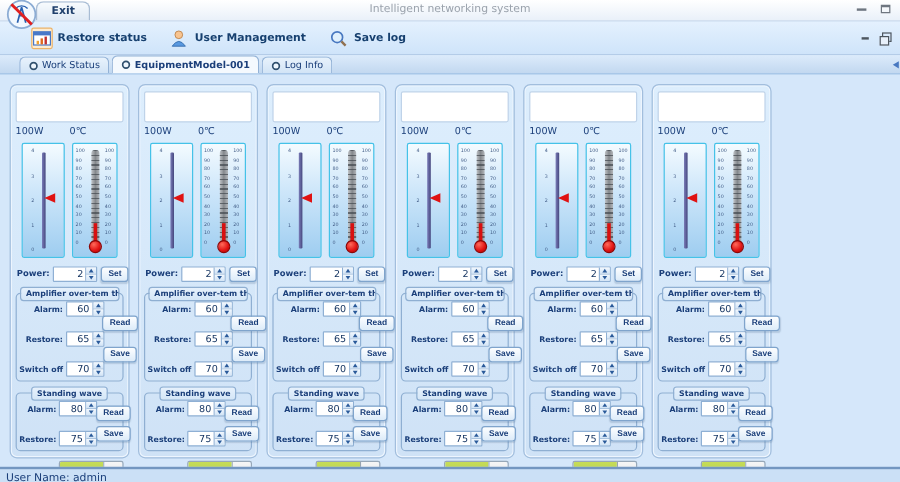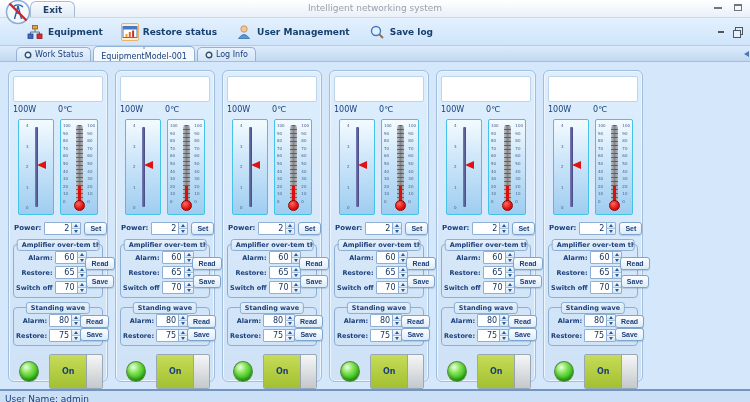--- a/index.html
+++ b/index.html
@@ -26,21 +26,21 @@
   .mdi-ctrls { position:absolute; right:8px; top:9px; display:flex; gap:9px; align-items:center; }
   .glyph-mdimin { width:6px; height:2px; background:#4d565f; display:inline-block; }
   .glyph-restore { position:relative; width:9px; height:9px; display:inline-block; }
   .glyph-restore::before { content:""; position:absolute; left:2px; top:0; width:6px; height:6px; border:1px solid #4d565f; }
   .glyph-restore::after { content:""; position:absolute; left:0; top:3px; width:6px; height:6px; border:1px solid #4d565f; background:#e8f0fa; }
 
   
   .tabbar { height:16px; background:linear-gradient(#dcebfb,#c2d8f0); border-bottom:1px solid #9ec0e4; display:flex; align-items:flex-end; padding-left:16px; gap:2px; position:relative; }
   .tab { display:flex; align-items:center; gap:3px; height:14px; padding:0 7px; font-size:8px; color:#1b3f7a;
     background:linear-gradient(#e8f2fc,#d2e4f6); border:1px solid #93b2d6; border-bottom:none; border-radius:5px 5px 0 0; cursor:default; white-space:nowrap; }
-  .tab.active { background:#f4f9fe; font-weight:normal; height:15px;flex-direction:column; }
+  .tab.active { background:#f4f9fe; font-weight:bold; height:15px; }
   .tab-scroll { position:absolute; right:1px; bottom:4px; width:0; height:0;
     border-top:3px solid transparent; border-bottom:3px solid transparent; border-right:5px solid #4878c0; }
 
   
   .content { height:328px; background:#d5e7fa; padding:8px 0 0 8px; display:flex; gap:7px; align-items:flex-start; }
   .panel { width:100px; height:312px; background:linear-gradient(#ddeefd,#cfe2f6); border:1px solid #a2bedd; border-radius:6px;
     box-shadow:inset 0 0 0 1px #edf5fe; padding:5px 4px 0 4px; flex:none; }
   .whitebox { height:26px; background:#fff; border:1px solid #bfd3e9; border-radius:2px; }
   .labels-row { display:flex; margin-top:3px; height:12px; }
   .labels-row span { width:50%; font-size:8px; color:#1b3f7a; }
@@ -79,21 +79,21 @@
   .spin-up::after { content:""; width:0; height:0; border-left:2px solid transparent; border-right:2px solid transparent; border-bottom:3px solid #2a5a9a; }
   .spin-down::after { content:""; width:0; height:0; border-left:2px solid transparent; border-right:2px solid transparent; border-top:3px solid #2a5a9a; }
   .btn3d { font-size:7px; font-weight:bold; color:#1b3f7a; background:linear-gradient(#fdfeff,#dcebf9);
     border:1px solid #7fa4cc; border-radius:3px; padding:2px 5px; line-height:1; box-shadow:0 1px 1px rgba(40,70,110,.18); cursor:default; white-space:nowrap; }
 
   .groupbox { border:1px solid #8fafd2; border-radius:4px; margin-top:9px; padding:6px 2px 3px 2px; position:relative; }
   .group-legend { position:absolute; top:-6px; left:50%; transform:translateX(-50%); max-width:94%; overflow:hidden;
     background:linear-gradient(#e6f1fc,#d4e6f7); border:1px solid #8fafd2; border-radius:3px; padding:1px 4px;
     font-size:6.5px; font-weight:bold; color:#1b3f7a; white-space:nowrap; }
   .group-body { display:flex; }
-  .group-rows { flex:1; display:flex; flex-direction:column; gap:2px; }
+  .group-rows { flex:1; display:flex; flex-direction:column; gap:12px; }
   .group-row { display:flex; align-items:center; justify-content:flex-end; gap:2px; height:13px; }
   .group-row .lbl { flex:1; text-align:right; font-size:6.5px; }
   .group-btns { width:27px; display:flex; flex-direction:column; justify-content:space-evenly; align-items:center; }
 
   .led-row { display:flex; align-items:center; margin-top:8px; padding-left:6px; gap:10px; }
   .led { width:21px; height:21px; border-radius:50%;
     background:radial-gradient(circle at 35% 28%, #eaffe0, #7ce24e 35%, #2fb418 72%, #1a8208 100%);
     border:1px solid #55883b; box-shadow:inset 0 -2px 3px rgba(0,70,0,.35); }
   .toggle { width:56px; height:35px; border:1px solid #98a8b8; border-radius:2px; display:flex; overflow:hidden; cursor:default; }
   .toggle-on { width:36px; background:linear-gradient(#c6dc58,#a2c030); display:flex; align-items:center; justify-content:center;
@@ -124,31 +124,20 @@
       <span>Exit</span>
     </div>
     <div class="win-title">Intelligent networking system</div>
     <div class="win-ctrls">
       <span class="glyph-min"></span>
       <span class="glyph-max"></span>
     </div>
   </div>
 
   <div class="toolbar">
-    <div class="tool-btn">
-      <span class="tool-icon">
-        <svg viewBox="0 0 16 16" width="16" height="16">
-          <rect x="5.5" y="1.5" width="5" height="3.5" fill="#f0a030" stroke="#7a6030" stroke-width="0.8"></rect>
-          <path d="M8 5 v3 M3.5 8 h9 M3.5 8 v2 M12.5 8 v2" stroke="#5a7290" stroke-width="1" fill="none"></path>
-          <rect x="1" y="10" width="5" height="4.5" fill="#3868c8" stroke="#24488c" stroke-width="0.8"></rect>
-          <rect x="10" y="10" width="5" height="4.5" fill="#d03030" stroke="#8c1c1c" stroke-width="0.8"></rect>
-        </svg>
-      </span>
-      <span>Equipment</span>
-    </div>
     <div class="tool-btn">
       <span class="tool-icon hl">
         <svg viewBox="0 0 16 16" width="16" height="16">
           <rect x="1" y="2.5" width="14" height="11" fill="#ffffff" stroke="#4878c8" stroke-width="1"></rect>
           <rect x="1" y="2.5" width="14" height="3" fill="#4878c8"></rect>
           <rect x="3.5" y="10" width="2" height="3" fill="#f0a030"></rect>
           <rect x="6.8" y="8" width="2" height="5" fill="#e06820"></rect>
           <rect x="10.1" y="6.5" width="2" height="6.5" fill="#c03030"></rect>
         </svg>
       </span>

